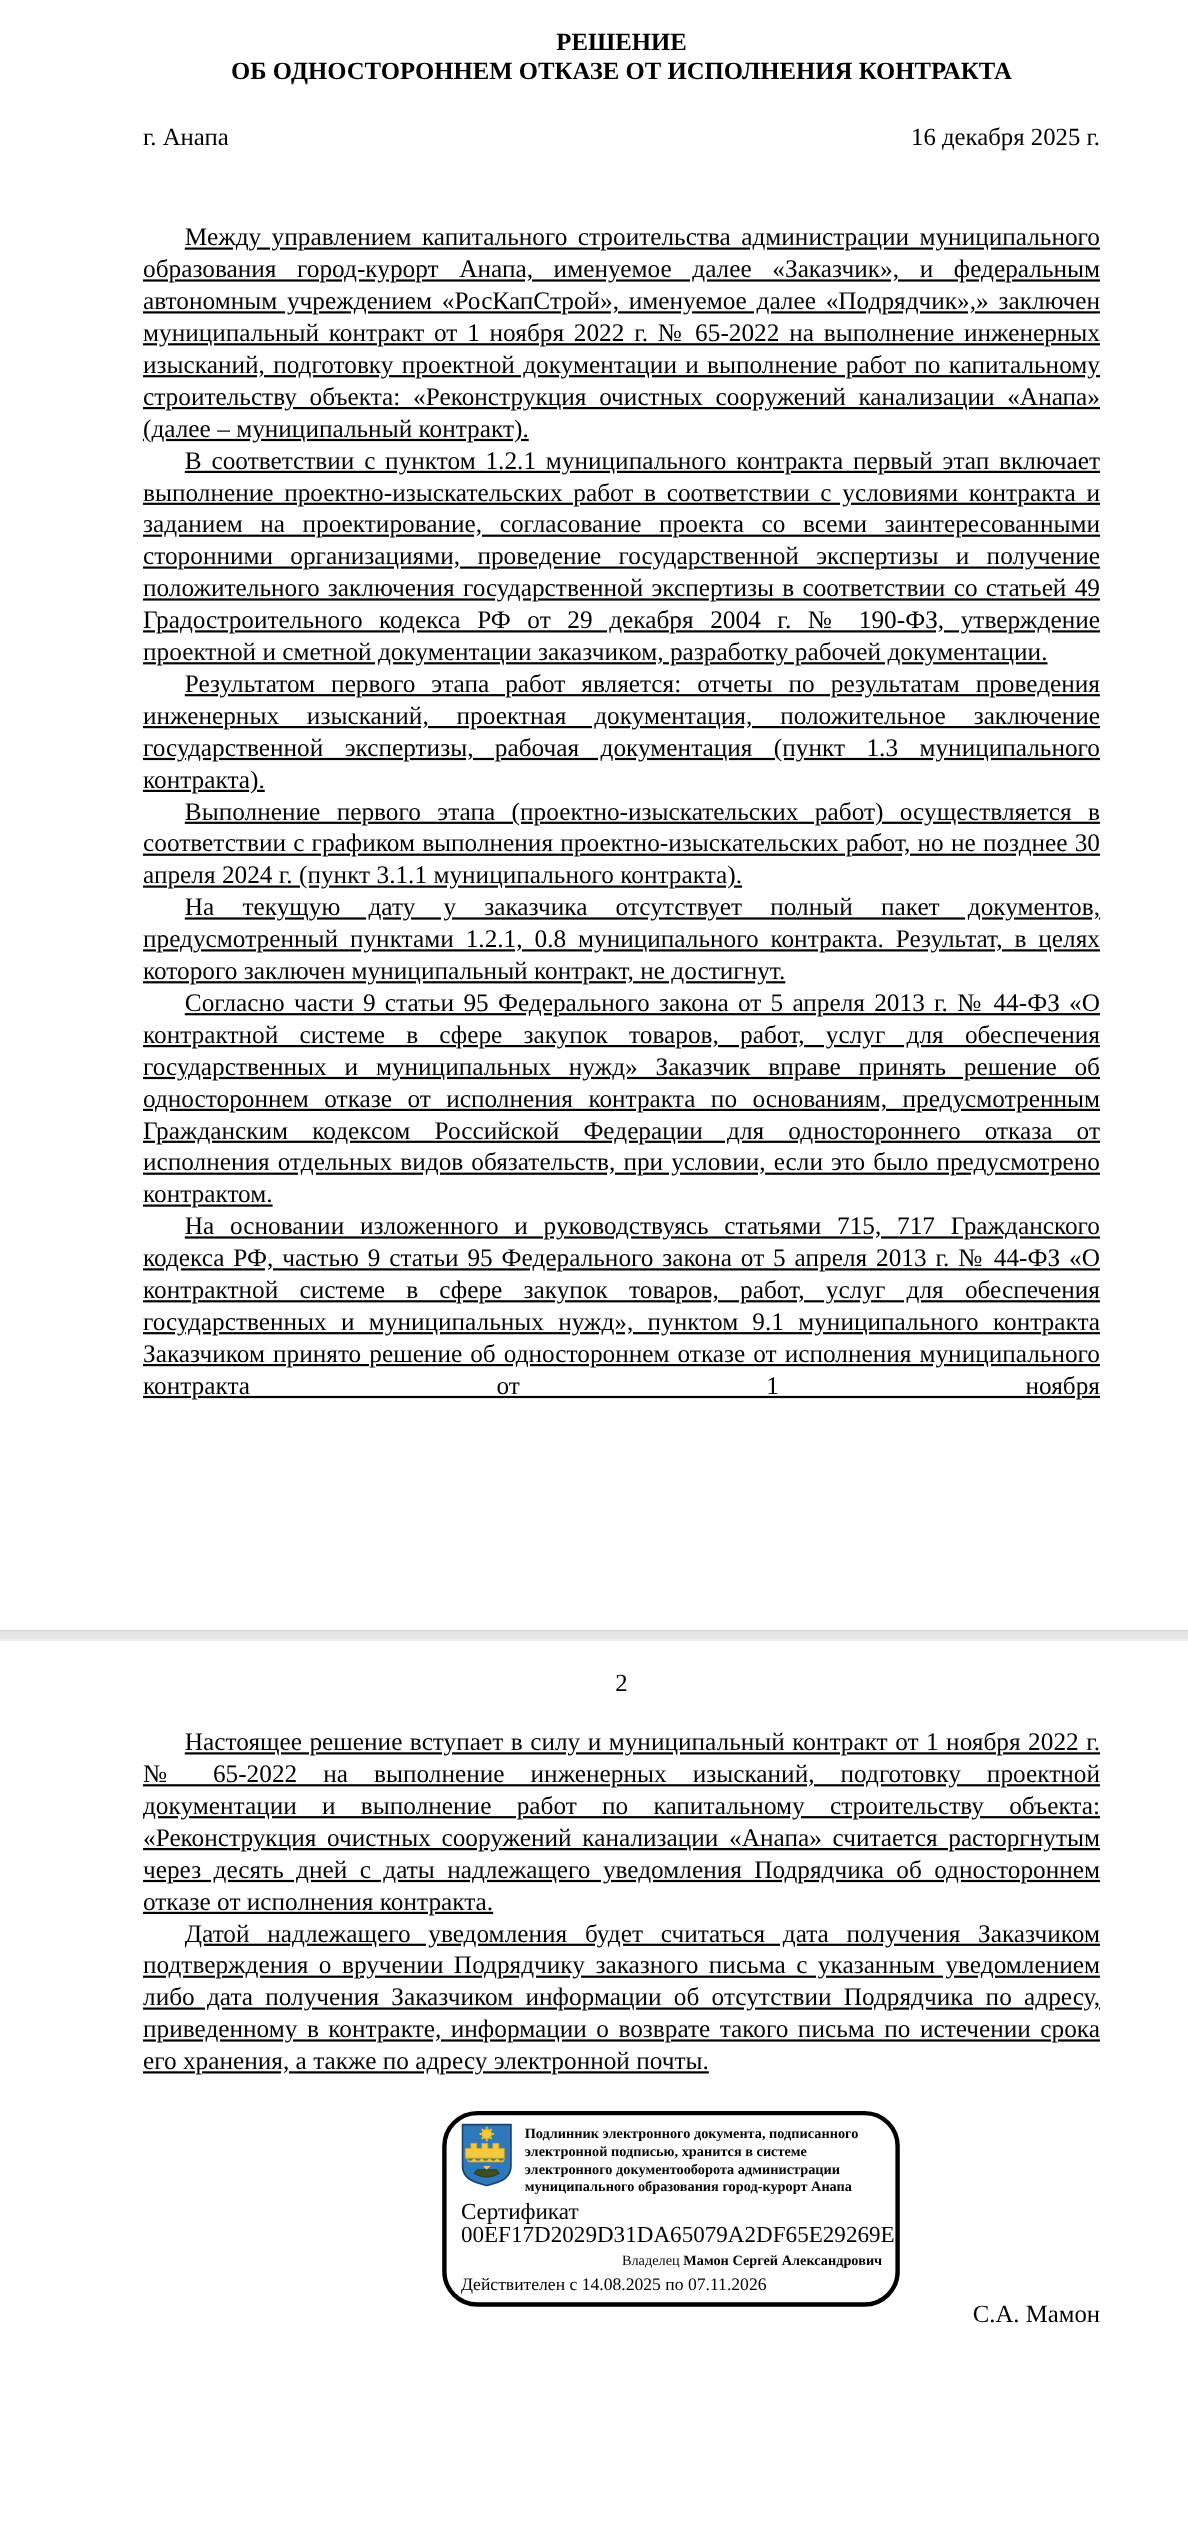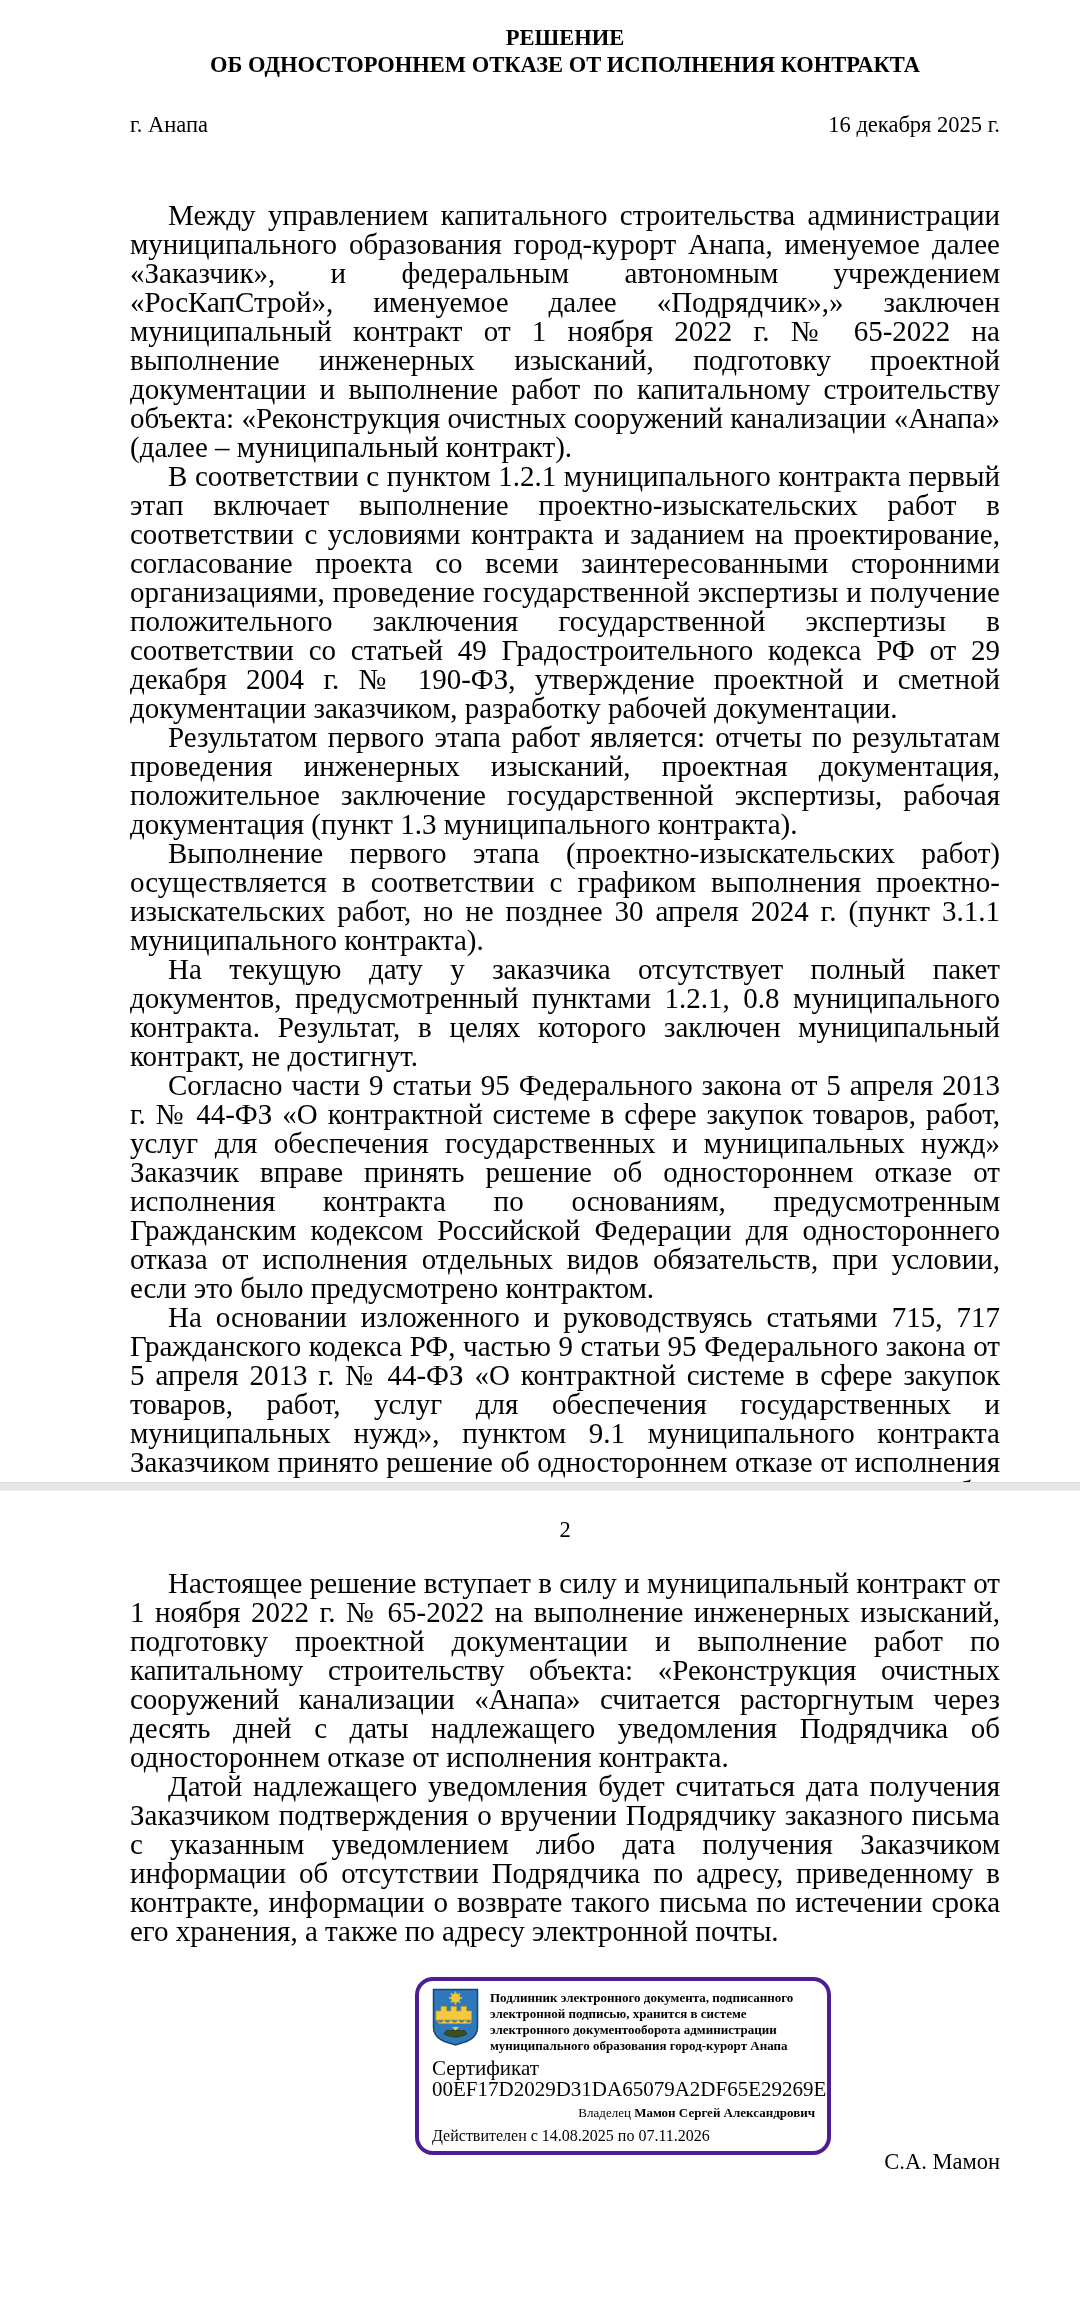--- a/index.html
+++ b/index.html
@@ -17,36 +17,36 @@
     background:#e6e6e6; border-top:1px solid #dadada; border-bottom:1px solid #efefef;
     box-sizing:border-box;
   }
   .content { margin-left:130px; margin-right:80px; }
 
   .doc-title { margin-top:24px; text-align:center; font-weight:bold;
                font-size:22.5px; line-height:27px; }
   .place-date { margin-top:32px; display:flex; justify-content:space-between;
                 font-size:22.5px; line-height:29px;gap:10px; }
 
-  .body-text { margin-top:62px; font-size:29px; line-height:29px; }
+  .body-text { margin-top:62px; font-size:23px; line-height:29px;text-decoration:underline; }
   .body-text p { margin:0; text-align:justify; text-indent:38px; }
   .body-text p.force-justify { text-align-last:justify; }
   .body-text p.no-indent { text-indent:0; }
 
   .page-number { margin-top:24px; text-align:center; font-size:22.5px; line-height:29px; }
   .page2 .body-text { margin-top:25px; }
 
   .signature-area { position:relative; margin-top:31px; height:225px; }
   .sig-position { position:absolute; left:3px; top:0; width:300px;
                   font-size:22.5px; line-height:29.5px; white-space:pre-line; }
   .signer-name { position:absolute; right:0; top:172px; font-size:22.5px; }
 
   .stamp {
-    position:absolute; left:285px; top:0; width:416px; box-sizing:border-box;
-    border:4px solid #4c1d95; border-radius:18px; background:#fff;
+    position:absolute; left:272px; top:0; width:416px; box-sizing:border-box;
+    border:4px solid #000000; border-radius:32px; background:#fff;
     padding:7px 12px 6px 13px;
   }
   .stamp-top { display:flex; gap:11px; align-items:flex-start; }
   .stamp-emblem { flex:0 0 auto; }
   .stamp-disclaimer { font-size:13px; line-height:16px; font-weight:bold;
                       white-space:pre-line; padding-top:2px; }
   .stamp-cert { font-size:21px; line-height:21px; margin-top:4px; }
   .stamp-owner { font-size:13px; line-height:20px; margin-top:3px;text-align:right; }
   .stamp-owner .owner-name { font-weight:bold; }
   .stamp-validity { font-size:16px; line-height:19px; margin-top:3px; }

